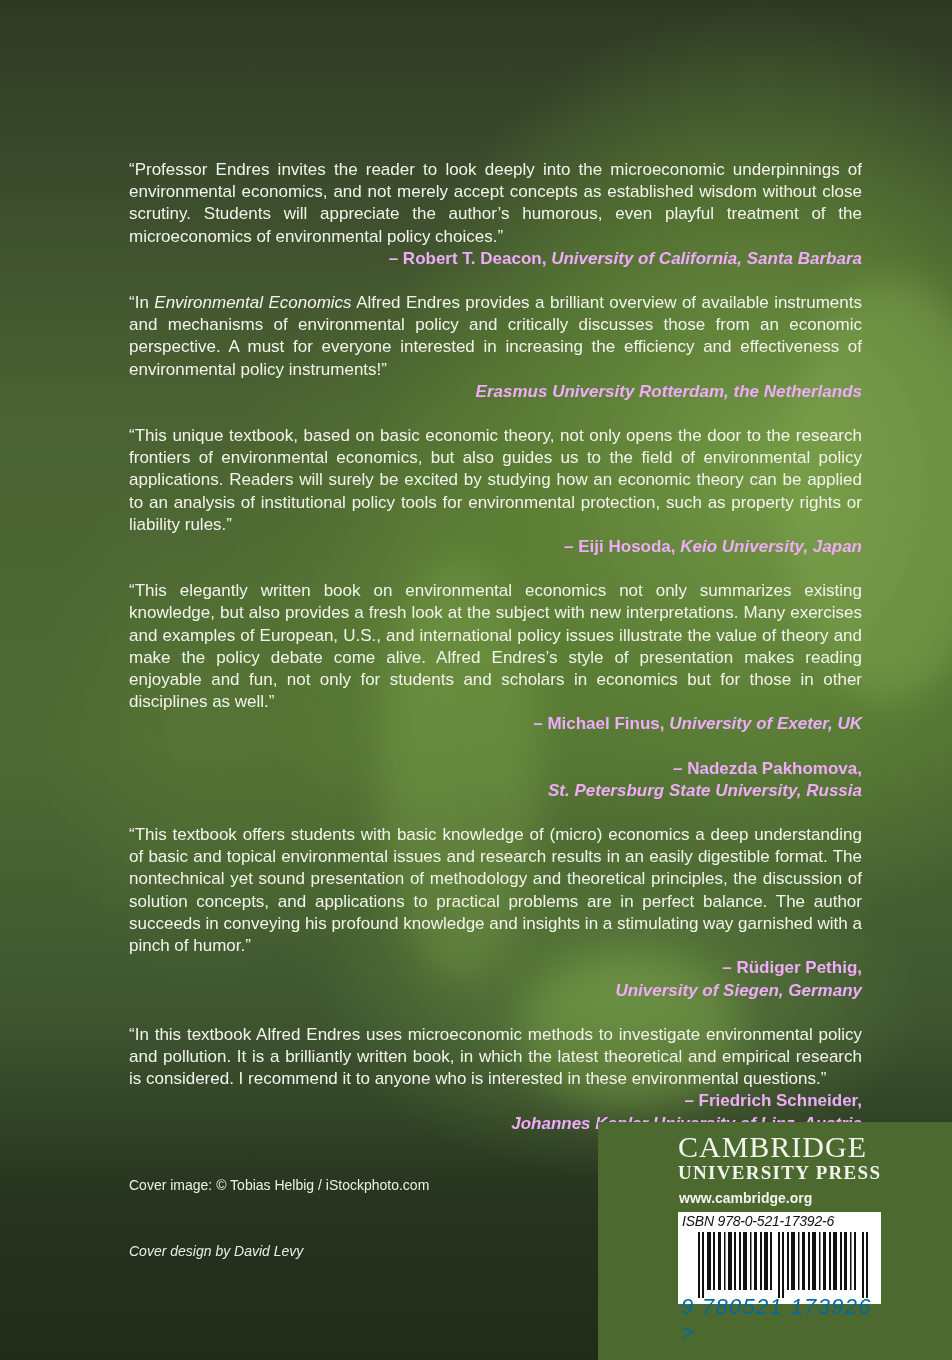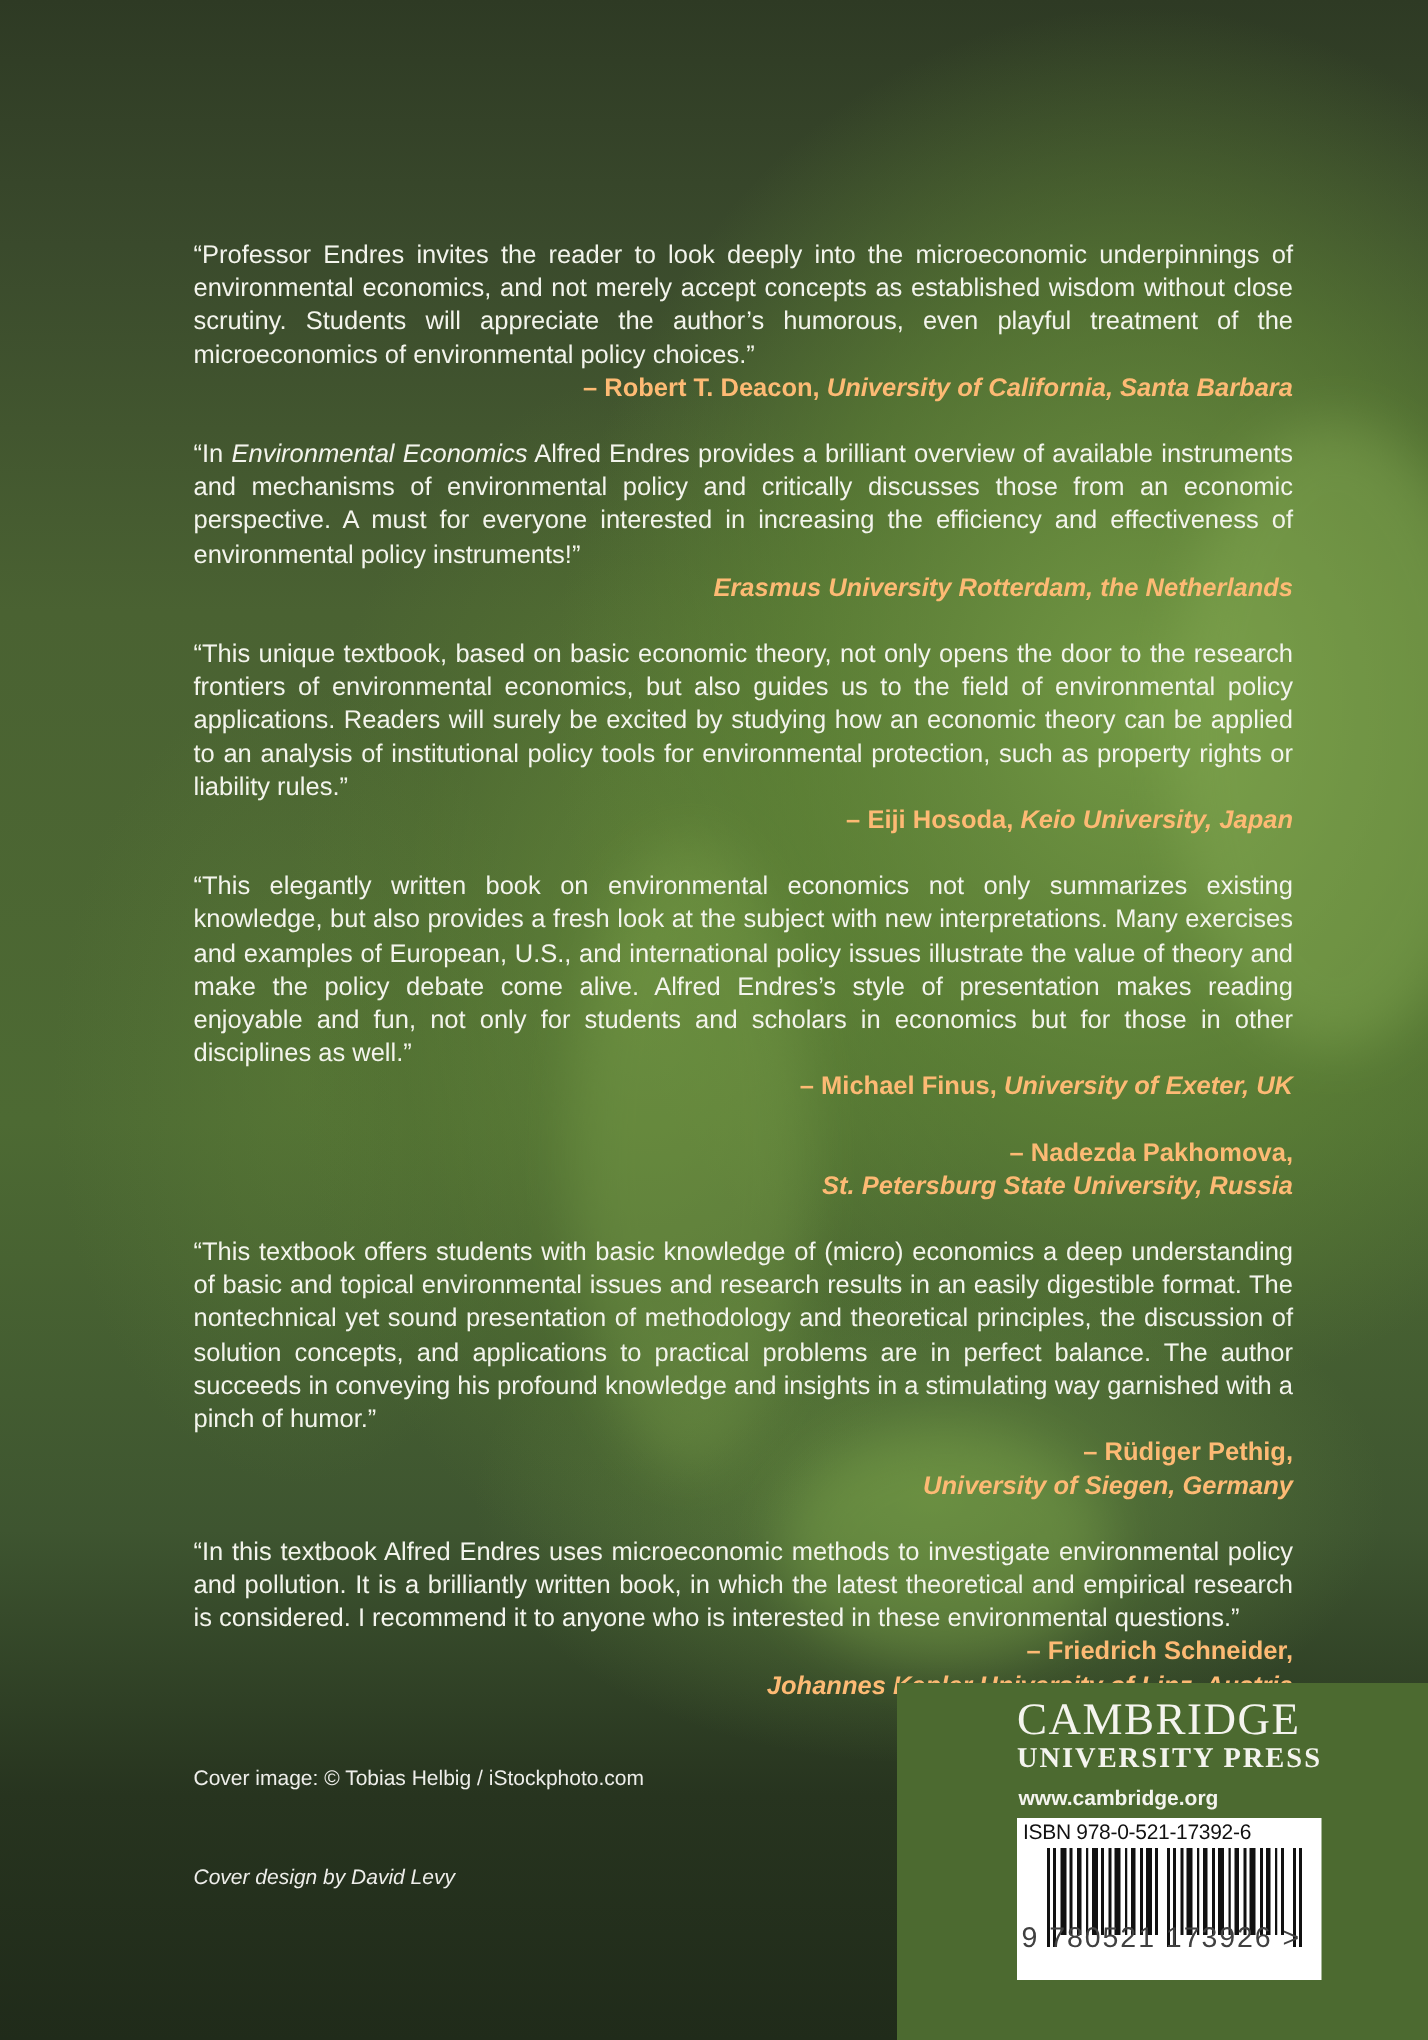--- a/index.html
+++ b/index.html
@@ -23,21 +23,21 @@
     }
     .content {
       position: absolute; left: 129px; top: 159px; width: 733px;
       color: #f3f4ec;
       font-size: 17px; line-height: 22.2px;
     }
     .quote { margin: 0 0 22px 0; }
     .quote-text { text-align: justify; text-align-last: left; display: block; }
     .quote-text em { font-style: italic; }
     .attrib {
-      display: block; text-align: right; color: #fdba74; font-weight: bold;
+      display: block; text-align: right; color: #f0abfc; font-weight: bold;
     }
     .attrib .affil { font-style: italic; }
     .credits {
       position: absolute; left: 129px; top: 1172px;
       color: #eeeeea; font-size: 14px; line-height: 26px;
     }
     .credits .design { font-style: italic; margin-top: 40px; }
     .publisher {
       position: absolute; left: 598px; top: 1122px; width: 354px; height: 238px;
       background: #4c6a30;
@@ -50,32 +50,33 @@
     .pub-sub {
       position: absolute; left: 80px; top: 40px;
       font-family: "Liberation Serif", serif; color: #f4f4ee;
       font-size: 19px; letter-spacing: 1.3px; font-weight: bold;
     }
     .pub-url {
       position: absolute; left: 81px; top: 68px;
       color: #f4f4ee; font-size: 14px; font-weight: bold;
     }
     .barcode-box {
-      position: absolute; left: 80px; top: 90px; width: 203px; height: 108px;
+      position: absolute; left: 80px; top: 90px; width: 203px; height: 92px;
       background: #ffffff;
+      font-style: italic;
     }
     .isbn-text {
       position: absolute; left: 4px; top: 1px;
       font-family: "Liberation Sans Narrow", "Liberation Sans", sans-serif;
       font-size: 14px; color: #111; letter-spacing: -0.2px;
     }
     .bars { position: absolute; left: 20px; top: 20px; width: 170px; height: 66px; }
     .ean-text {
-      position: absolute; left: 3px; top: 70px;
-      font-family: "Liberation Sans", sans-serif; font-size: 19px; color: #404040;
+      position: absolute; left: 3px; top: 82px;
+      font-family: "Liberation Sans", sans-serif; font-size: 22px; color: #0369a1;
       letter-spacing: 1.3px; background: transparent;
     }
   </style>
 </head>
 <body>
 
 <div class="bg">
   <div class="streak" style="left:780px;top:280px;width:220px;height:420px;background:#8fb55a;"></div>
   <div class="streak" style="left:380px;top:560px;width:160px;height:420px;background:#7ea34c;"></div>
   <div class="streak" style="left:520px;top:950px;width:220px;height:160px;background:#86b04e;"></div>

